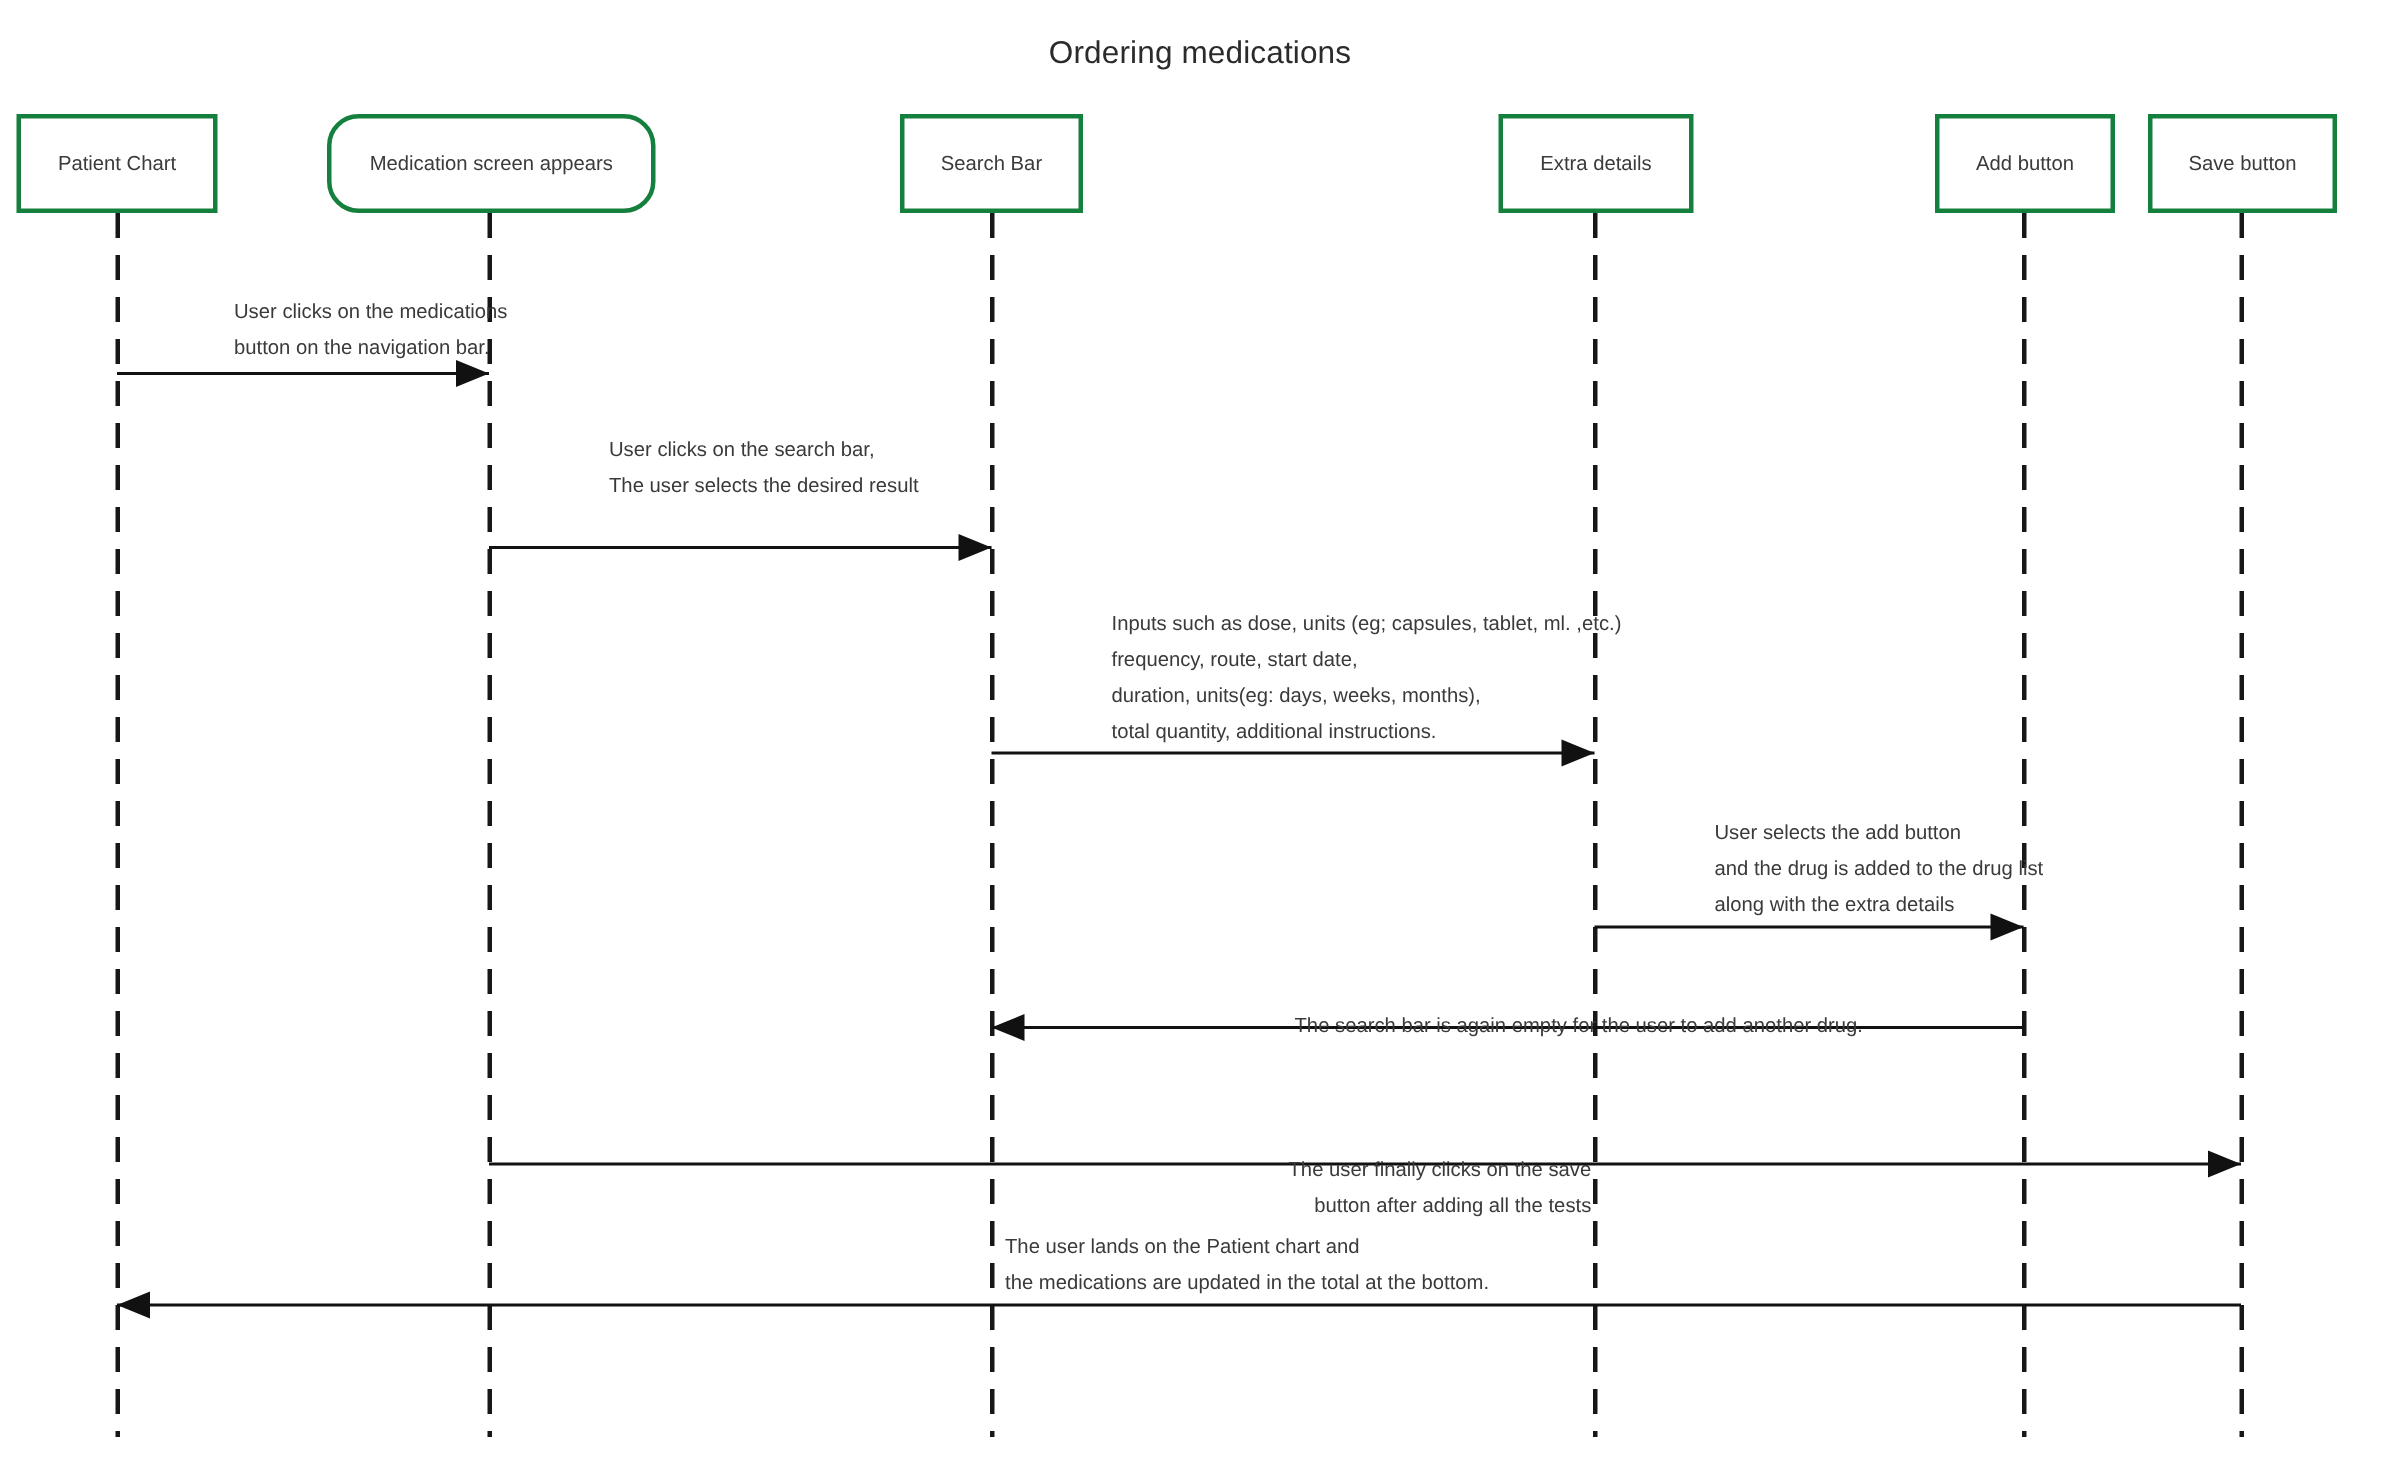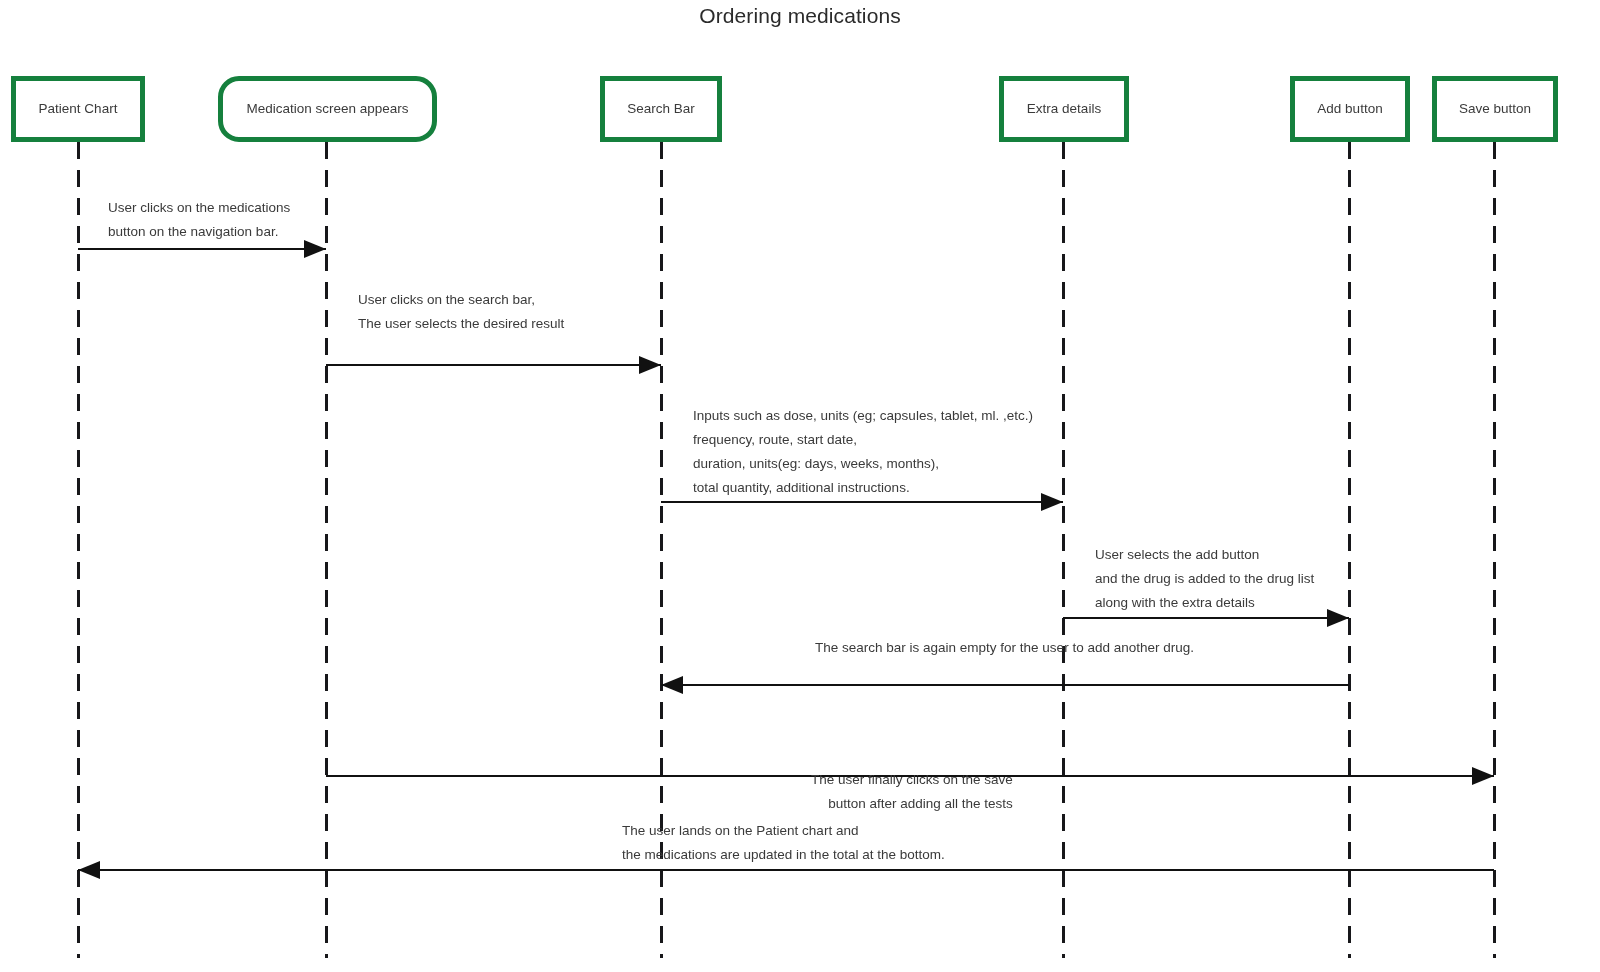--- a/index.html
+++ b/index.html
@@ -14,31 +14,31 @@
   #canvas {
     position: relative;
     width: 1600px;
     height: 972px;
     background: #ffffff;
     overflow: hidden;
   }
   #diagram-title {
     position: absolute;
     left: 0;
-    top: 4px;
+    top: 24px;
     width: 1600px;
     text-align: center;
     font-size: 21px;
     color: #2b2b2b;
     letter-spacing: 0.1px;
   }
   .participant-box {
     position: absolute;
     box-sizing: border-box;
-    border: 5px solid #15803d;
+    border: 3px solid #15803d;
     background: #ffffff;
     display: flex;
     align-items: center;
     justify-content: center;
     text-align: center;
   }
   .participant-label {
     font-size: 13.5px;
     color: #3b3b3b;
     line-height: 1.25;
@@ -70,20 +70,21 @@
     border-top: 9px solid transparent;
     border-bottom: 9px solid transparent;
     border-right: 22px solid #111111;
   }
   .msg-text {
     position: absolute;
     font-size: 13.5px;
     color: #3a3a3a;
     line-height: 24px;
     white-space: nowrap;
+    margin-left: 48px;
   }
   .msg-text div {
     white-space: nowrap;
   }
 </style>
 </head>
 <body>
 
 <div id="canvas">
 
@@ -140,21 +141,21 @@
       </div>
       <div class="msg-line" style="left: 1063px; top: 617px; width: 286px;"></div>
       <div class="arrow-head arrow-right" style="top: 609px; left: 1327px;"></div>
       <div class="msg-text" style="left: 1095px; top: 543px;">
         <div>User selects the add button</div>
         <div> and the drug is added to the drug list</div>
         <div> along with the extra details</div>
       </div>
       <div class="msg-line" style="left: 661px; top: 684px; width: 688px;"></div>
       <div class="arrow-head arrow-left" style="top: 676px; left: 661px;"></div>
-      <div class="msg-text" style="left: 815px; top: 636px;">
+      <div class="msg-text" style="left: 815px; top: 672px;">
         <div>The search bar is again empty for the user to add another drug.</div>
       </div>
       <div class="msg-line" style="left: 326px; top: 775px; width: 1168px;"></div>
       <div class="arrow-head arrow-right" style="top: 767px; left: 1472px;"></div>
       <div class="msg-text" style="left: 811px; top: 768px; text-align: right;">
         <div>The user finally clicks on the save</div>
         <div> button after adding all the tests</div>
       </div>
       <div class="msg-line" style="left: 78px; top: 869px; width: 1416px;"></div>
       <div class="arrow-head arrow-left" style="top: 861px; left: 78px;"></div>

